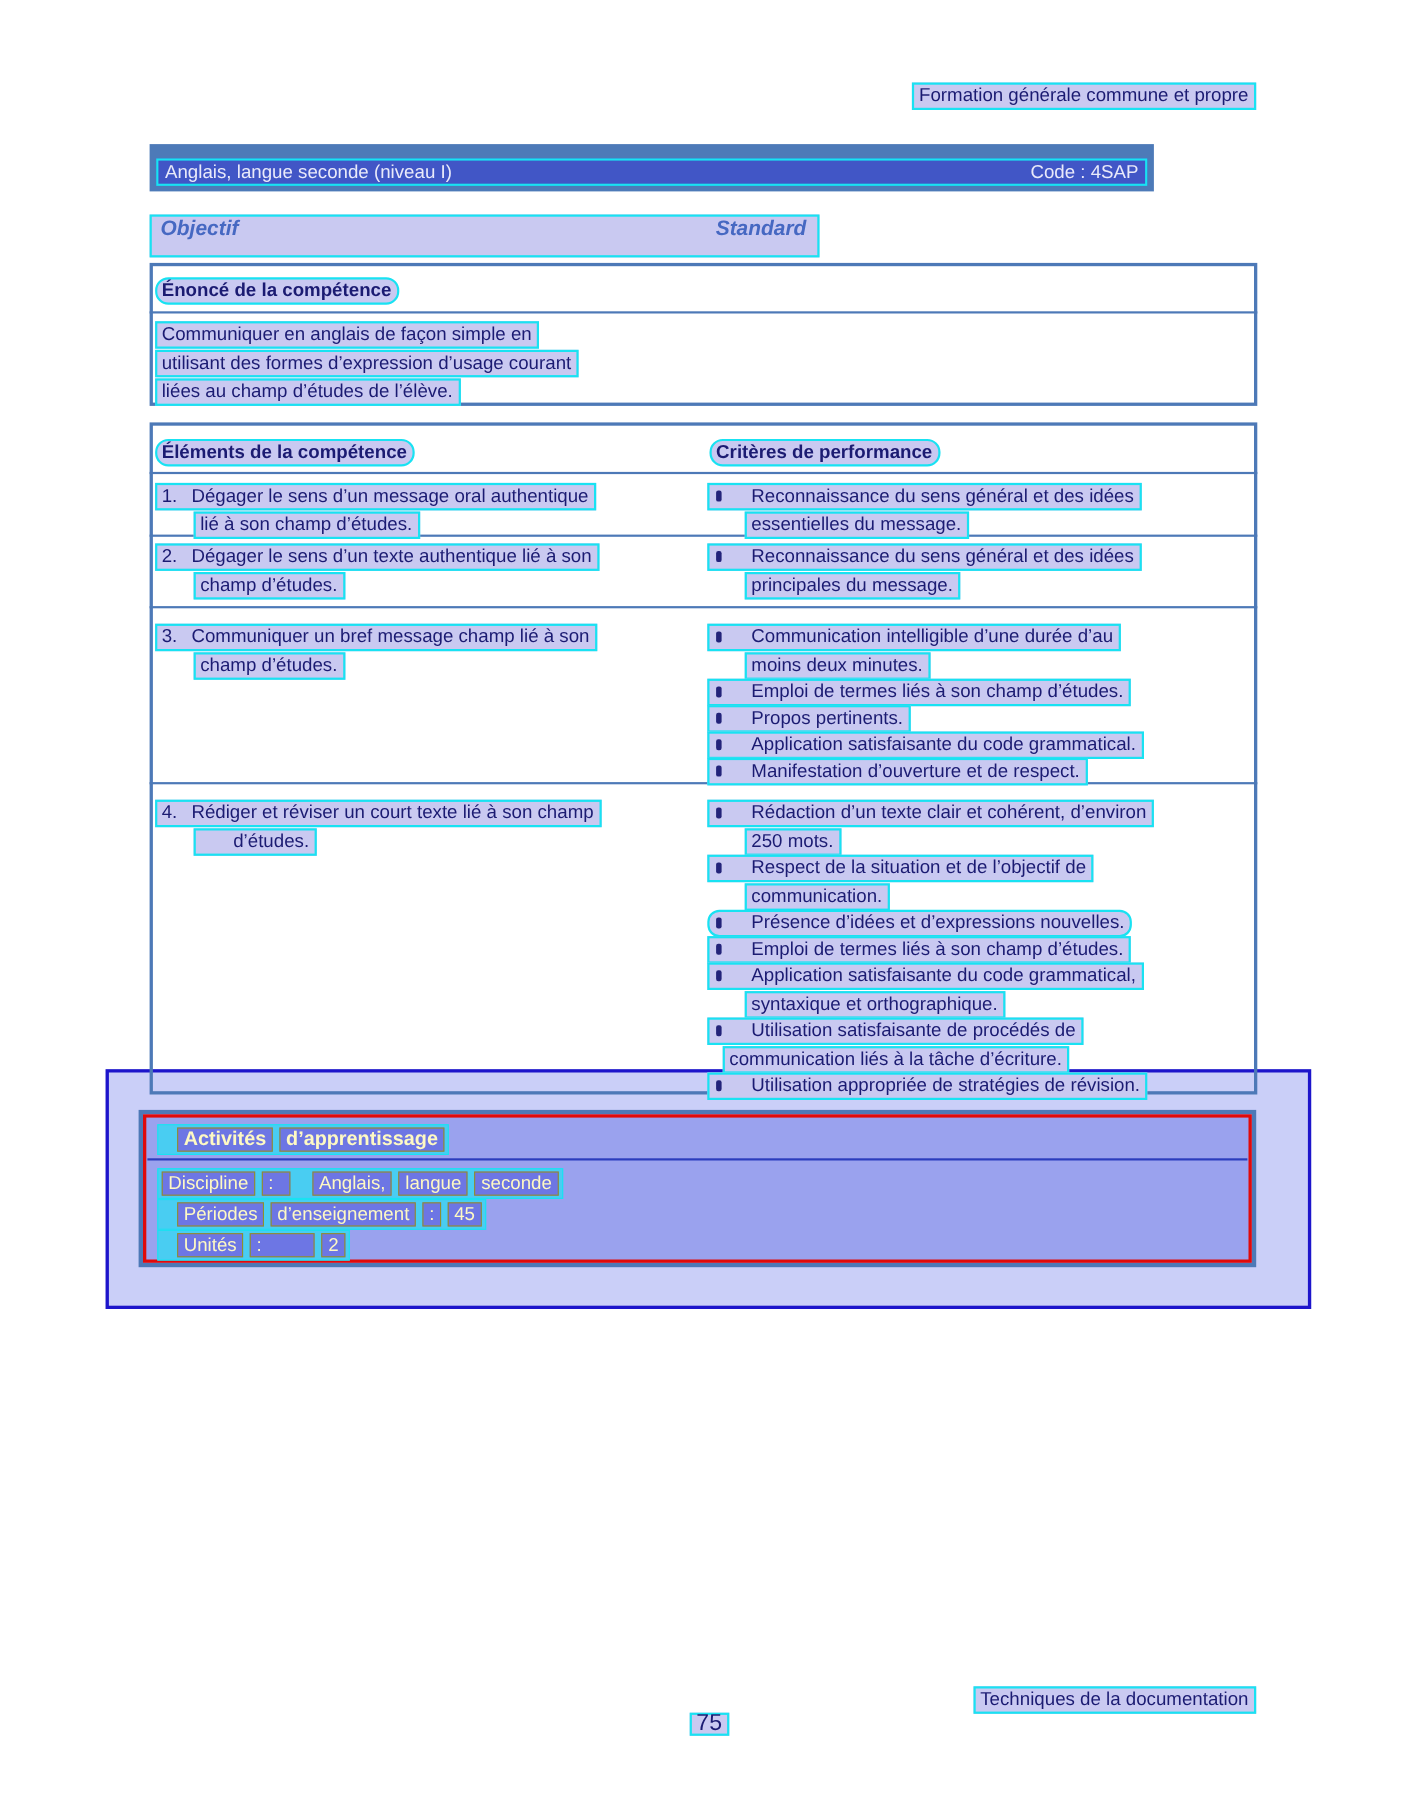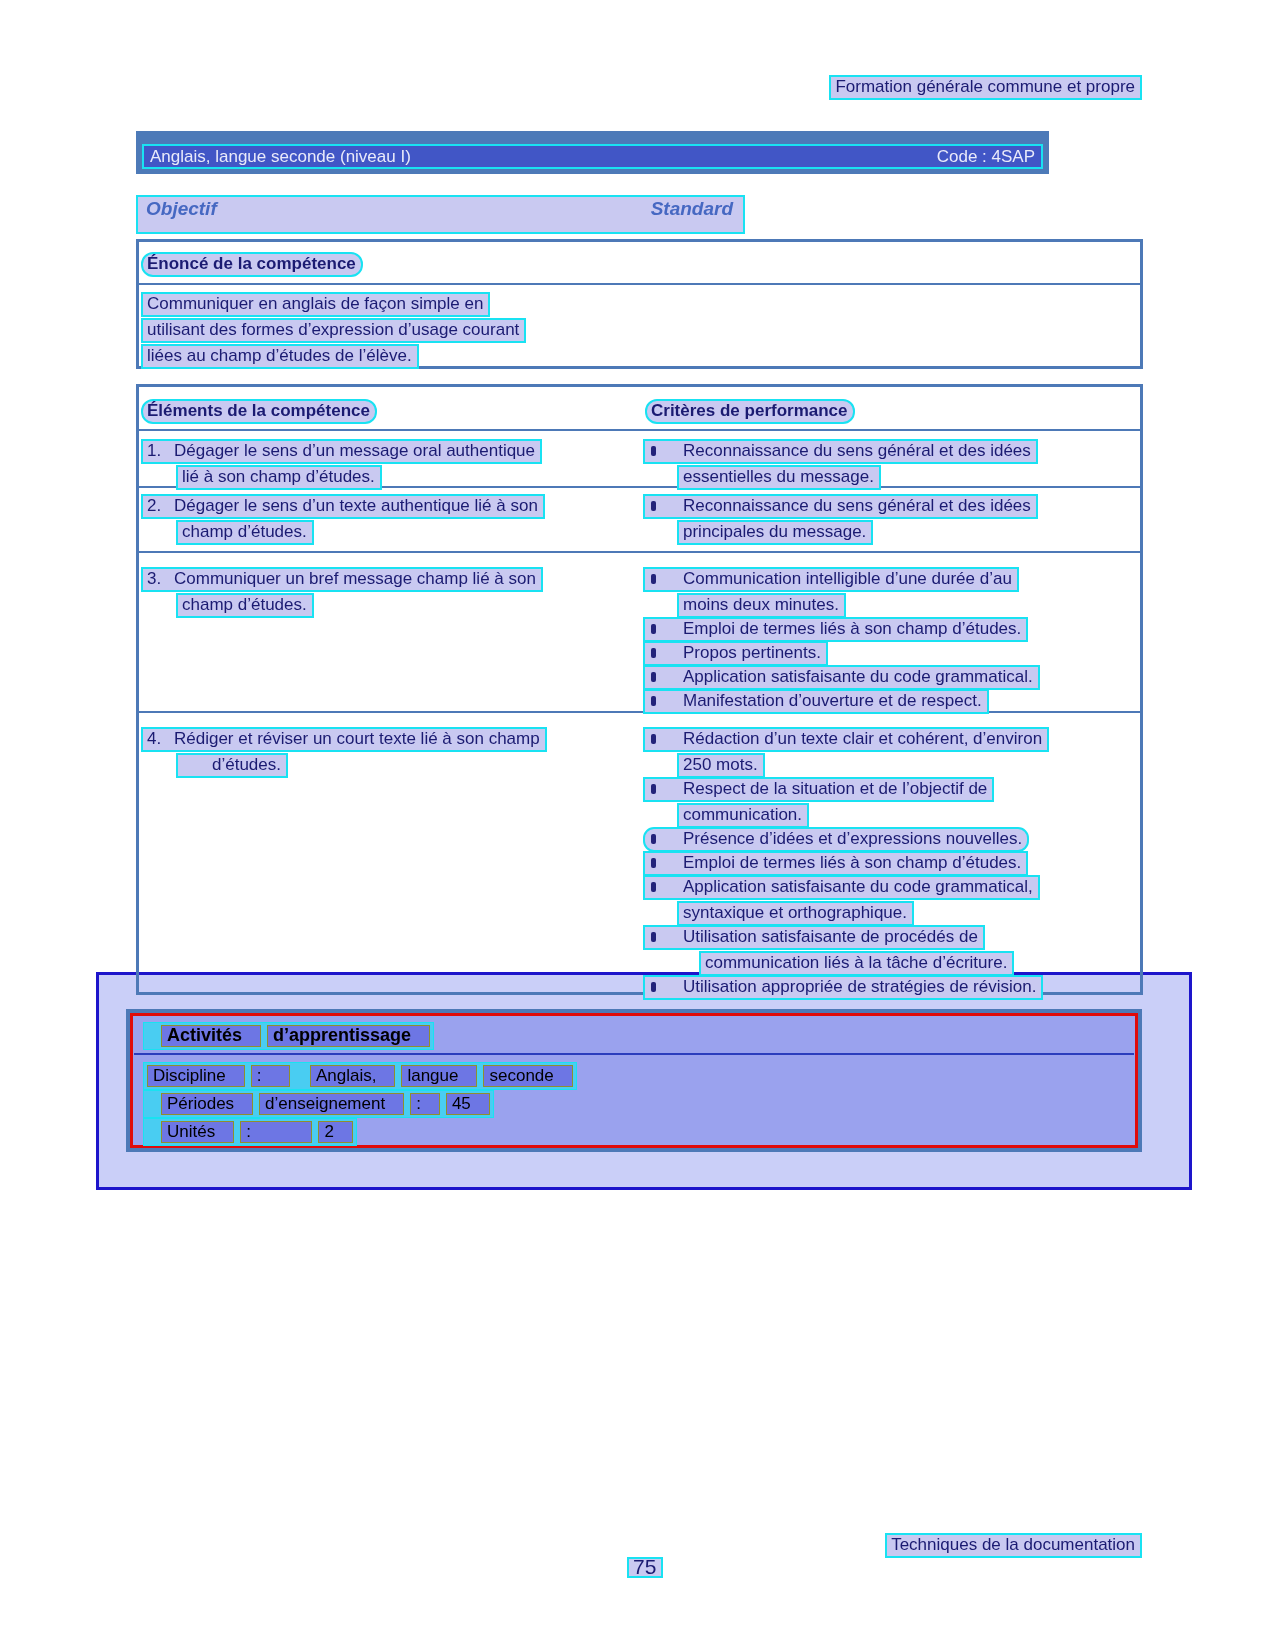--- a/index.html
+++ b/index.html
@@ -27,22 +27,22 @@
   
   #big-box{position:absolute;left:96px;top:972px;width:1090px;height:212px;background:#cacff8;
       border:3px solid #1d15cb;}
   
   #act-outer{position:absolute;left:126px;top:1009px;width:1008px;height:135px;border:4px solid #4d79b7;}
   #act-red{position:absolute;inset:0;border:3px solid #e00a0a;background:#9aa2ee;}
   #act-divider{position:absolute;left:134px;top:1053px;width:1000px;height:2px;background:#2b3dbd;}
   
   .aline{position:absolute;display:flex;gap:6px;background:#49cdf2;border:1px solid #19e2f2;
       padding:2px 3px;align-items:stretch;}
-  .aw{background:#6d76e4;border:1px solid #8f8f2e;color:#000000;font-size:17px;line-height:19px;
-      padding:0 18px 1px 5px;white-space:pre;}
+  .aw{background:#6d76e4;border:1px solid #8f8f2e;color:#fef9c3;font-size:17px;line-height:19px;
+      padding:0 5px 1px 5px;white-space:pre;}
   .aw-title{font-weight:bold;font-size:18px;}
   .gap-before{margin-left:14px;}
 </style>
 </head>
 <body>
 
 <div id="page">
 
   <div class="hl" style="top:75px;right:133px;">Formation générale commune et propre</div>
 
@@ -97,21 +97,21 @@
       <div class="hl" style="left: 643px; top: 689px;"><span class="blt"></span><span>Manifestation d’ouverture et de respect.</span></div>
       <div class="hl" style="left: 643px; top: 727px;"><span class="blt"></span><span>Rédaction d’un texte clair et cohérent, d’environ</span></div>
       <div class="hl" style="left: 677px; top: 753px;"><span>250 mots.</span></div>
       <div class="hl" style="left: 643px; top: 777px;"><span class="blt"></span><span>Respect de la situation et de l’objectif de</span></div>
       <div class="hl" style="left: 677px; top: 803px;"><span>communication.</span></div>
       <div class="hl" style="left: 643px; top: 827px; border-radius: 11px;"><span class="blt"></span><span>Présence d’idées et d’expressions nouvelles.</span></div>
       <div class="hl" style="left: 643px; top: 851px;"><span class="blt"></span><span>Emploi de termes liés à son champ d’études.</span></div>
       <div class="hl" style="left: 643px; top: 875px;"><span class="blt"></span><span>Application satisfaisante du code grammatical,</span></div>
       <div class="hl" style="left: 677px; top: 901px;"><span>syntaxique et orthographique.</span></div>
       <div class="hl" style="left: 643px; top: 925px;"><span class="blt"></span><span>Utilisation satisfaisante de procédés de</span></div>
-      <div class="hl" style="left: 699px; top: 951px;"><span>communication liés à la tâche d’écriture.</span></div>
+      <div class="hl" style="left: 657px; top: 951px;"><span>communication liés à la tâche d’écriture.</span></div>
       <div class="hl" style="left: 643px; top: 975px;"><span class="blt"></span><span>Utilisation appropriée de stratégies de révision.</span></div>
     </div>
 
   <div id="act-outer">
     <div id="act-red"></div>
   </div>
   <div id="act-divider"></div>
   <div id="act-body">
       <div class="aline" style="left: 143px; top: 1022px;">
         <span class="aw aw-title gap-before">Activités</span>

